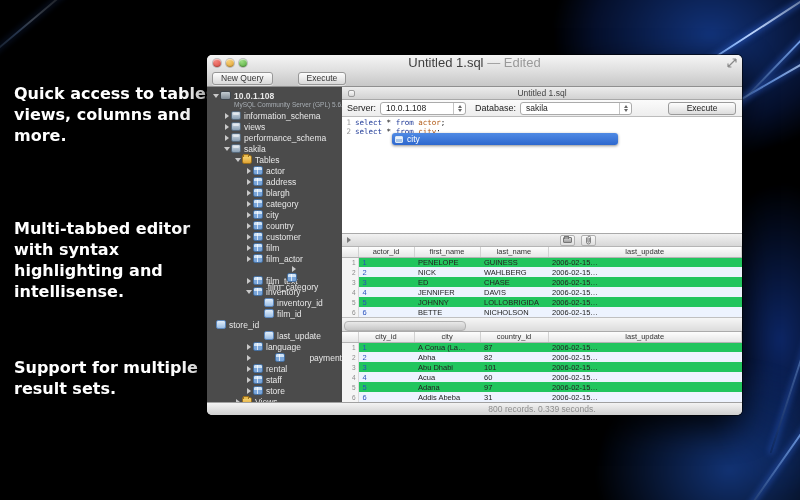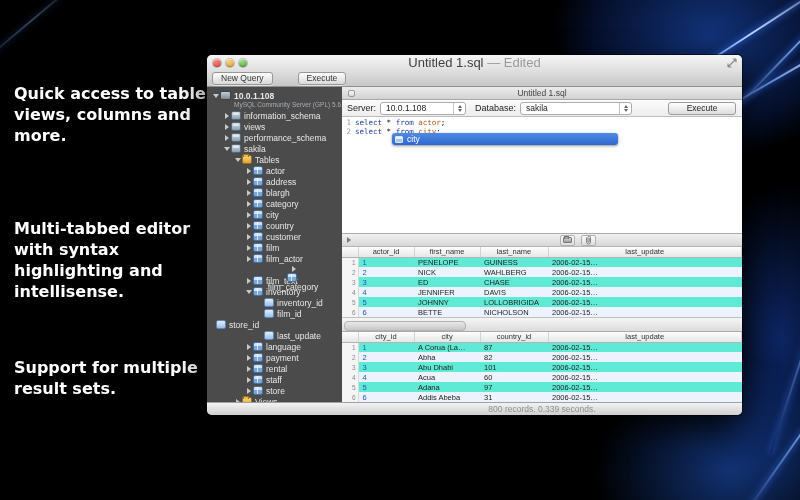--- a/index.html
+++ b/index.html
@@ -122,21 +122,21 @@
   .resultsbar { height:14px; flex:none; background:linear-gradient(#f2f2f2,#d7d7d7);
                 border-top:1px solid #a9a9a9; border-bottom:1px solid #b5b5b5;
                 display:flex; align-items:center; position:relative; }
   .rb-disc { margin-left:5px; border-left:4px solid #7a7a7a; border-top:3px solid transparent; border-bottom:3px solid transparent; }
   .rb-icons { position:absolute; left:218px; display:flex; gap:6px; align-items:center; }
   .rb-btn { width:15px; height:11px; display:flex; align-items:center; justify-content:center;
             border:1px solid #b0b0b0; border-radius:2px; background:linear-gradient(#fafafa,#dedede); }
   .folder-glyph { width:9px; height:6px; background:linear-gradient(#d8d8d8,#9f9f9f); border:1px solid #777; border-radius:1px; position:relative; }
   .folder-glyph::before { content:""; position:absolute; top:-2px; left:0; width:3px; height:1.5px; background:#9f9f9f; border:1px solid #777; border-bottom:none; }
 
-  .rtable { height:70px; flex:none; overflow:hidden; background:#5eead4; }
+  .rtable { height:70px; flex:none; overflow:hidden; background:#22c55e; }
   table { border-collapse:collapse; width:100%; table-layout:fixed; font-size:7.5px; color:#222; }
   th { height:10px; font-weight:normal; color:#333; text-align:center;
        background:linear-gradient(#fdfdfd,#e6e6e6); border-right:1px solid #d2d2d2; border-bottom:1px solid #b4b4b4;
        overflow:hidden; white-space:nowrap; }
   td { height:10px; padding:0 0 0 4px; white-space:nowrap; overflow:hidden; text-overflow:ellipsis; }
   tbody tr:nth-child(even) { background:#edf3fe; }
   td.rownum { padding:0 2px 0 0; text-align:right; font-size:6.5px; color:#8a8a8a;
               background:#f5f5f5; border-right:1px solid #d8d8d8; }
   th.gutter { background:linear-gradient(#fdfdfd,#e6e6e6); }
   td.idcol { color:#2a52be; }
@@ -298,21 +298,21 @@
           <div class="tree-row" style="padding-left: 48px;">
             <span class="disc none"></span>
             <span class="tico column-icon"></span>
             <span><span class="tlabel">last_update</span></span>
           </div>
           <div class="tree-row" style="padding-left: 37px;">
             <span class="disc closed"></span>
             <span class="tico table-icon"></span>
             <span><span class="tlabel">language</span></span>
           </div>
-          <div class="tree-row" style="padding-left: 37px;">
+          <div class="tree-row" style="padding-left: 37px; justify-content: space-between;">
             <span class="disc closed"></span>
             <span class="tico table-icon"></span>
             <span><span class="tlabel">payment</span></span>
           </div>
           <div class="tree-row" style="padding-left: 37px;">
             <span class="disc closed"></span>
             <span class="tico table-icon"></span>
             <span><span class="tlabel">rental</span></span>
           </div>
           <div class="tree-row" style="padding-left: 37px;">

